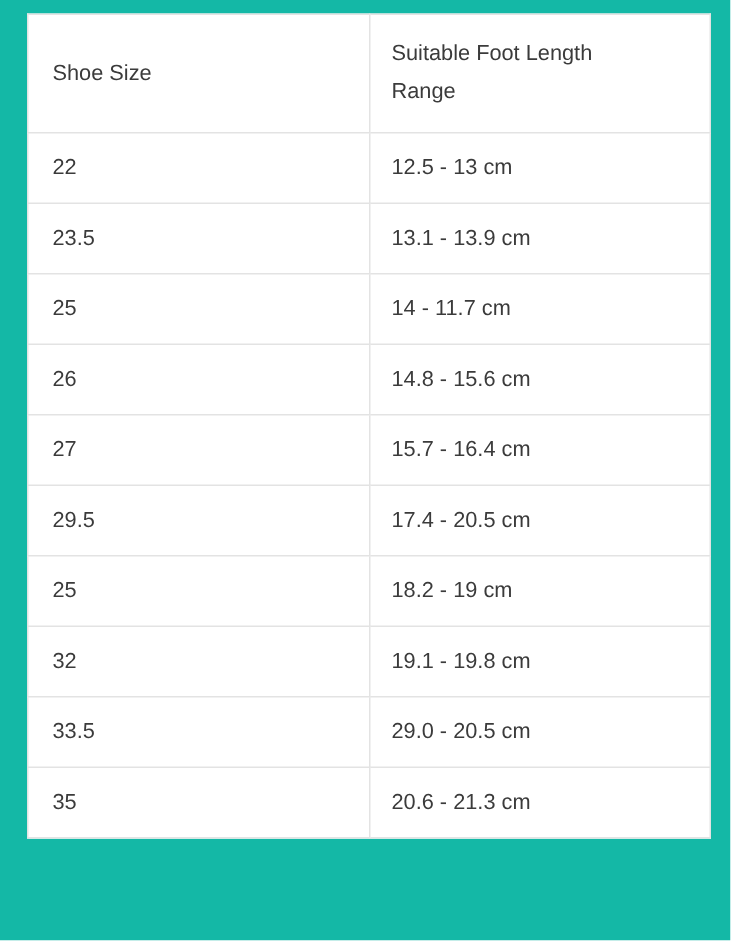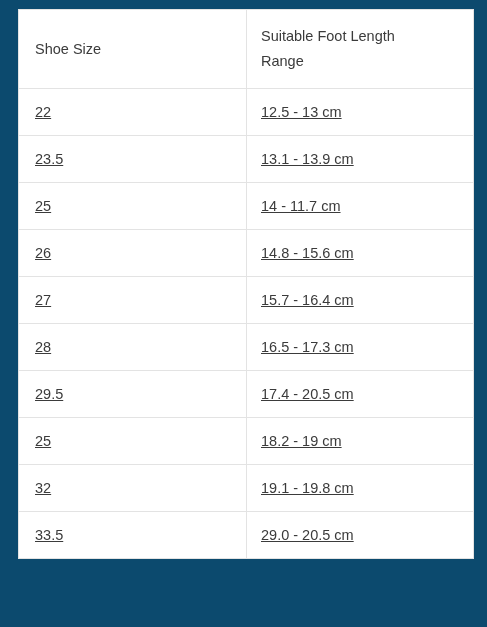--- a/index.html
+++ b/index.html
@@ -11,21 +11,21 @@
     width: 487px;
     height: 627px;
     overflow: hidden;
     font-family: "Liberation Sans", sans-serif;
     -webkit-font-smoothing: antialiased;
   }
   .page {
     position: relative;
     width: 487px;
     height: 627px;
-    background: #0c4a6e;
+    background: #14b8a6;
     box-sizing: border-box;
   }
   .table-wrap {
     position: absolute;
     left: 18px;
     top: 9px;
     width: 455px;
   }
   table.size-table {
     width: 455px;
@@ -53,21 +53,20 @@
     padding-top: 0;
     padding-bottom: 0;
     vertical-align: middle;
   }
   table.size-table thead th .hdr-text {
     display: block;
     max-width: 175px;
   }
   table.size-table tbody td {
     height: 46px;
-    text-decoration: underline;
   }
   table.size-table td.cell-range,
   table.size-table th.hdr-range {
     padding-left: 14px;
   }
 </style>
 </head>
 <body>
 
 <div class="page">
@@ -102,35 +101,35 @@
           </tr>
           <tr>
             <td class="cell-size">26</td>
             <td class="cell-range">14.8 - 15.6 cm</td>
           </tr>
           <tr>
             <td class="cell-size">27</td>
             <td class="cell-range">15.7 - 16.4 cm</td>
           </tr>
           <tr>
-            <td class="cell-size">28</td>
-            <td class="cell-range">16.5 - 17.3 cm</td>
-          </tr>
-          <tr>
             <td class="cell-size">29.5</td>
             <td class="cell-range">17.4 - 20.5 cm</td>
           </tr>
           <tr>
             <td class="cell-size">25</td>
             <td class="cell-range">18.2 - 19 cm</td>
           </tr>
           <tr>
             <td class="cell-size">32</td>
             <td class="cell-range">19.1 - 19.8 cm</td>
           </tr>
           <tr>
             <td class="cell-size">33.5</td>
             <td class="cell-range">29.0 - 20.5 cm</td>
           </tr>
+          <tr>
+            <td class="cell-size">35</td>
+            <td class="cell-range">20.6 - 21.3 cm</td>
+          </tr>
         </tbody>
     </table>
   </div>
 </div>
 
 </body></html>

